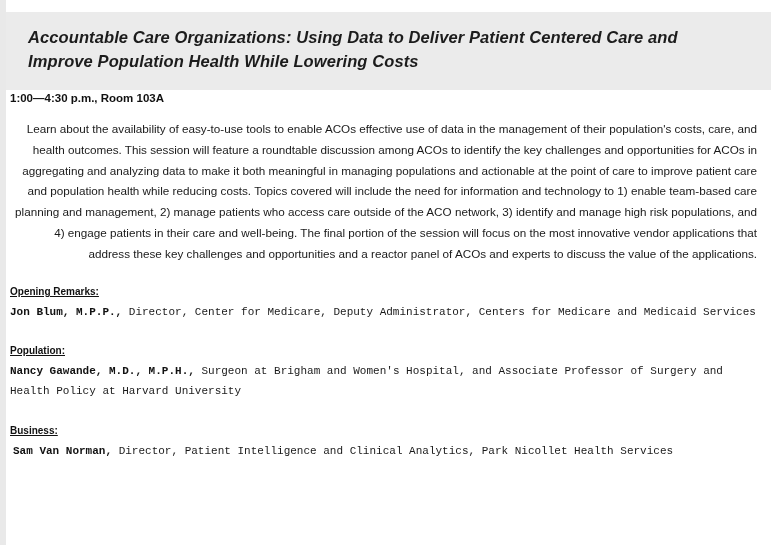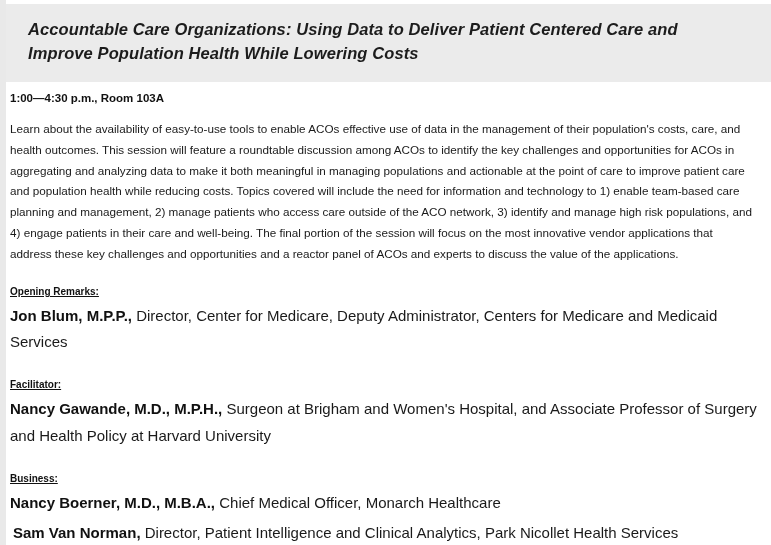--- a/index.html
+++ b/index.html
@@ -25,21 +25,21 @@
     position: absolute;
     left: 0;
     top: 0;
     width: 6px;
     height: 545px;
     background: #e9e9e9;
   }
   .title-band {
     position: absolute;
     left: 6px;
-    top: 4px;
+    top: 12px;
     width: 765px;
     background: #ebebeb;
     padding: 14px 18px 16px 22px;
     box-sizing: border-box;
   }
   .title-band h1 {
     margin: 0;
     font-size: 16.5px;
     line-height: 1.45;
     font-style: italic;
@@ -60,38 +60,39 @@
     font-size: 11.5px;
     font-weight: bold;
     color: #111;
     margin: 0 0 15px 0;
   }
   .abstract {
     font-size: 11.7px;
     line-height: 1.78;
     color: #1a1a1a;
     margin: 0 0 16px 0;
-    text-align: left;
+    text-align: right;
   }
   .section {
     margin-bottom: 2px;
   }
   .section-head {
     font-size: 10px;
     font-weight: bold;
     text-decoration: underline;
     color: #111;
     margin: 0 0 6px 0;
     display: inline-block;
   }
   .person {
-    font-size: 15px;
+    font-size: 11px;
     line-height: 1.78;
     margin: 0 0 4px 0;
     color: #1a1a1a;
+    font-family: Liberation Mono, monospace;
   }
   .person .name {
     font-weight: bold;
     color: #111;
   }
   .gap-md { height: 14px; }
   .indent-1 { padding-left: 3px; }
 </style>
 </head>
 <body>
@@ -113,32 +114,29 @@
     <div class="section">
       <div class="section-head">Opening Remarks:</div>
       <p class="person">
         <span class="name">Jon Blum, M.P.P.,</span><span> Director, Center for Medicare, Deputy Administrator, Centers for Medicare and Medicaid Services</span>
       </p>
     </div>
 
     <div class="gap-md"></div>
 
     <div class="section">
-      <div class="section-head">Facilitator:</div>
+      <div class="section-head">Population:</div>
       <p class="person">
         <span class="name">Nancy Gawande, M.D., M.P.H.,</span><span> Surgeon at Brigham and Women's Hospital, and Associate Professor of Surgery and Health Policy at Harvard University</span>
       </p>
     </div>
 
     <div class="gap-md"></div>
 
     <div class="section">
       <div class="section-head">Business:</div>
-      <p class="person">
-        <span class="name">Nancy Boerner, M.D., M.B.A.,</span><span> Chief Medical Officer, Monarch Healthcare</span>
-      </p>
       <p class="person indent-1">
         <span class="name">Sam Van Norman,</span><span> Director, Patient Intelligence and Clinical Analytics, Park Nicollet Health Services</span>
       </p>
     </div>
 
   </div>
 </div>
 
 </body></html>

